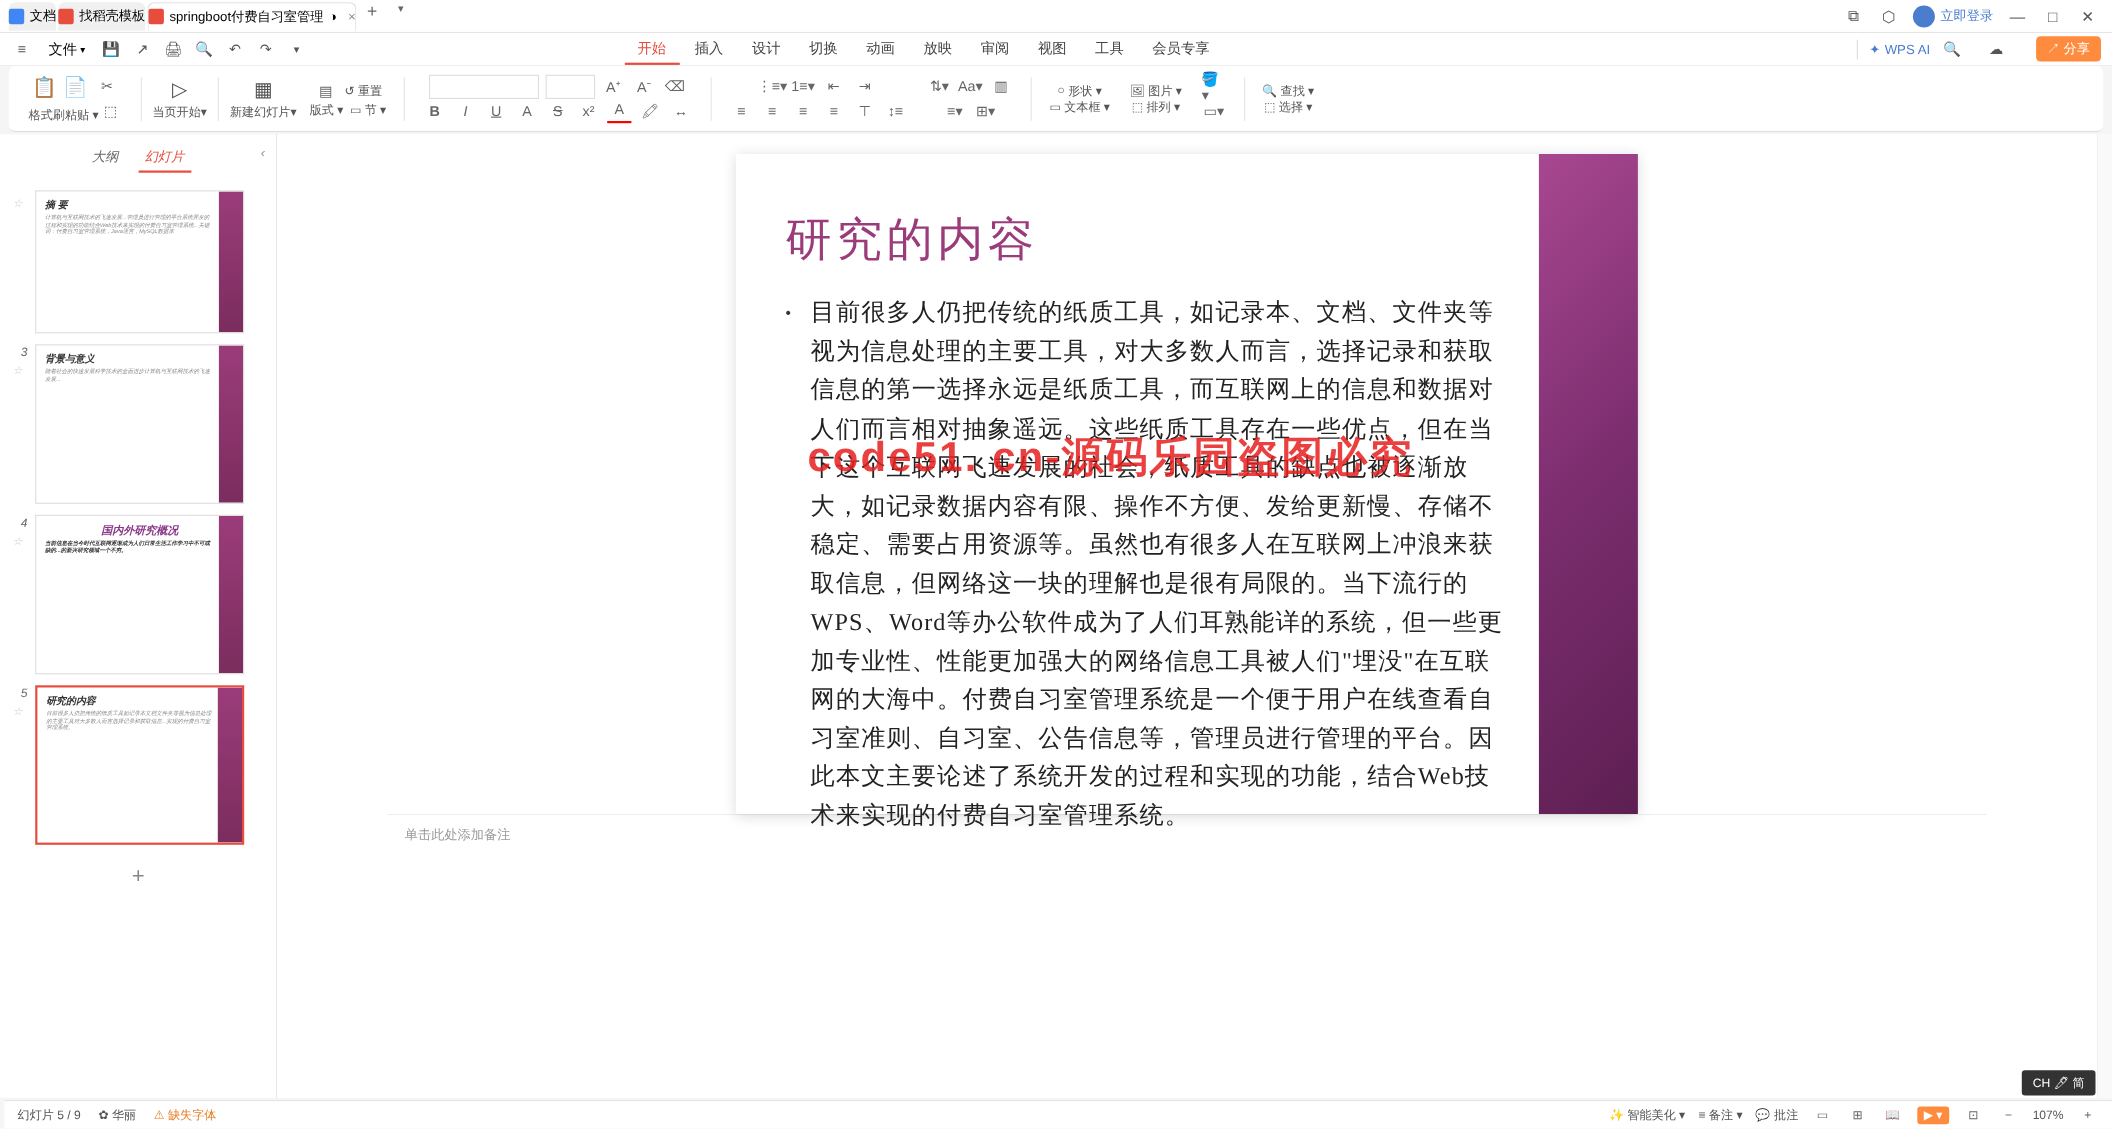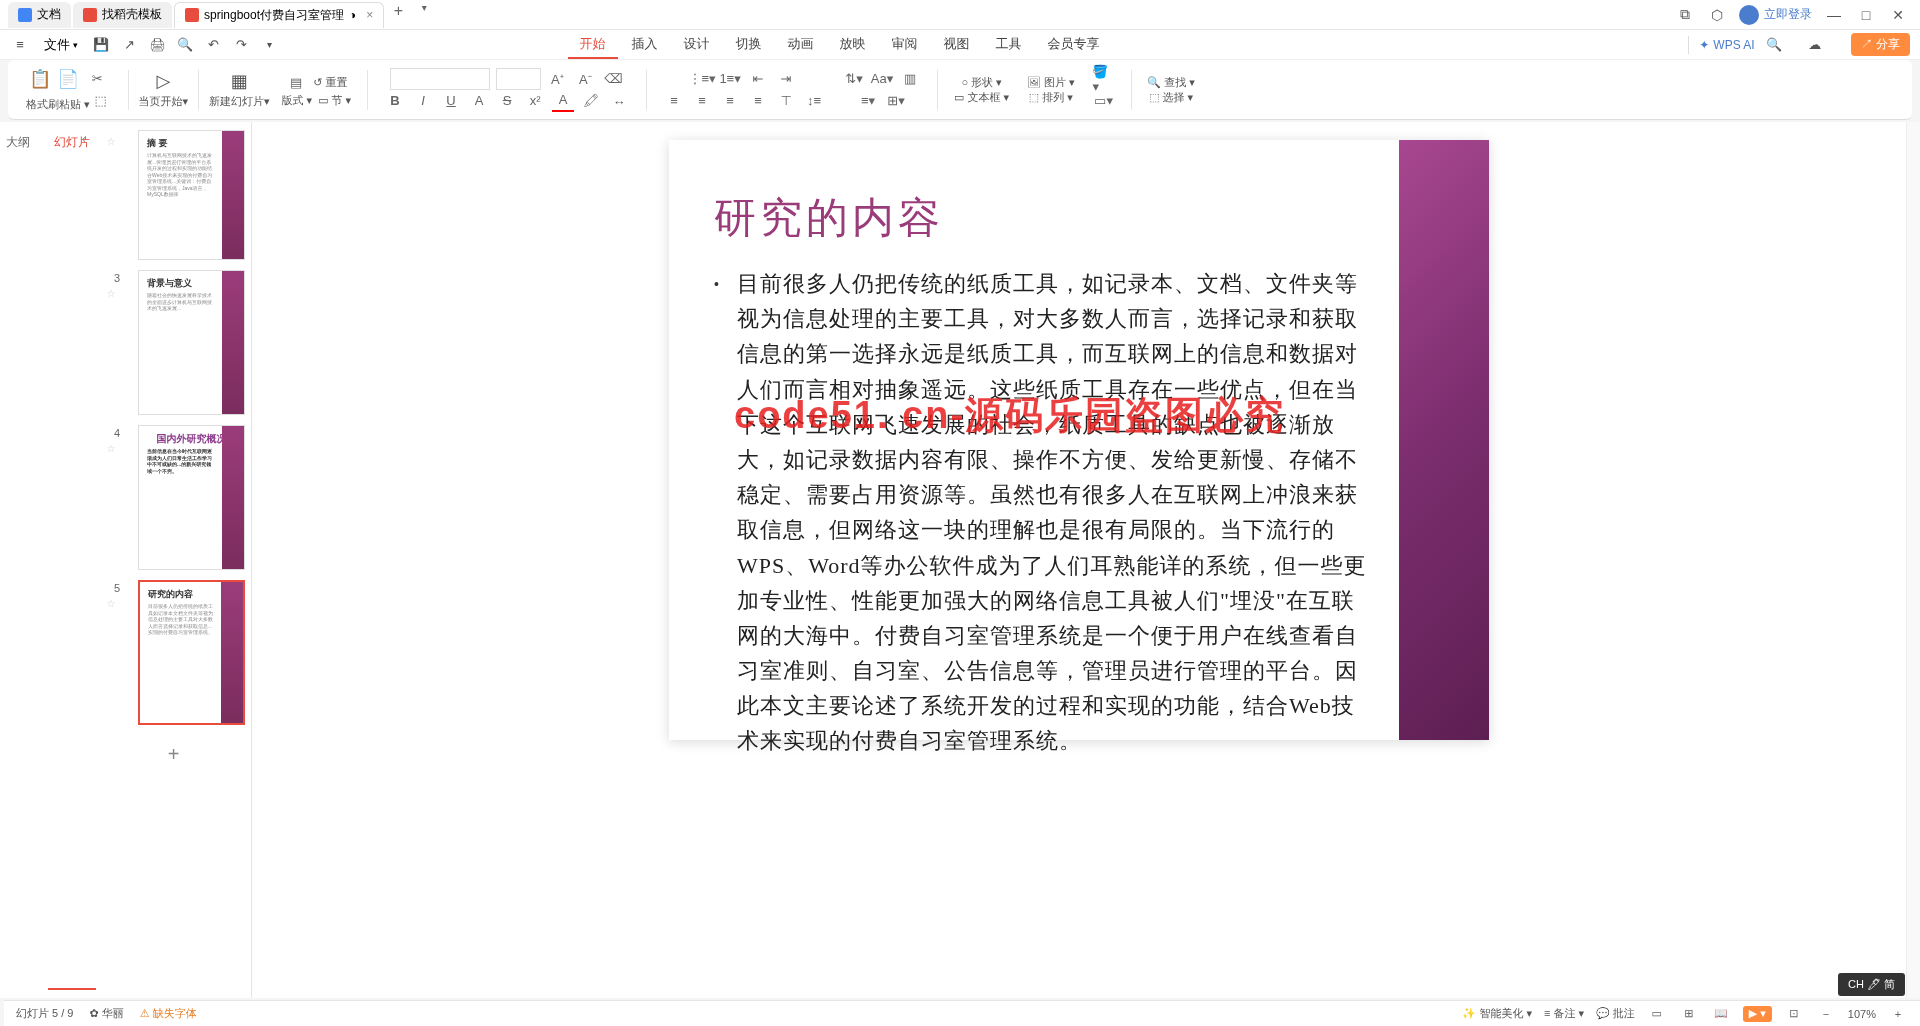--- a/index.html
+++ b/index.html
@@ -1,21 +1,21 @@
 <!DOCTYPE html>
 <html><head>
 <meta charset="utf-8">
 <style>
 * { margin: 0; padding: 0; box-sizing: border-box; font-family: "Microsoft YaHei", sans-serif; }
 body { background: #f5f5f5; width: 1920px; height: 1026px; overflow: hidden; position: relative; }
 
 
 .titlebar { height: 30px; display: flex; align-items: center; background: #fff; border-bottom: 1px solid #e5e5e5; }
 .tabs { display: flex; gap: 2px; padding-left: 8px; }
-.tab { display: flex; align-items: center; height: 26px; padding: 0 10px; font-size: 12px; border-radius: 6px 6px 0 0; gap: 5px; cursor: pointer; }
+.tab { display: flex; align-items: center; height: 26px; padding: 0 0; font-size: 12px; border-radius: 6px 6px 0 0; gap: 5px; cursor: pointer; }
 .tab.doc { background: #f0f0f0; }
 .tab.active { background: #fff; border: 1px solid #ddd; border-bottom: none; }
 .tab-icon { width: 14px; height: 14px; display: inline-block; border-radius: 2px; }
 .tab-icon.word { background: #4285f4; }
 .tab-icon.ppt { background: #e74c3c; }
 .tab-close { font-size: 12px; color: #888; margin-left: 5px; }
 .newtab { width: 24px; text-align: center; font-size: 16px; color: #666; cursor: pointer; }
 .title-right { margin-left: auto; display: flex; align-items: center; gap: 12px; padding-right: 12px; }
 .title-right .btn { width: 20px; height: 20px; display: flex; align-items: center; justify-content: center; color: #555; cursor: pointer; font-size: 14px; }
 .login { display: flex; align-items: center; gap: 5px; color: #4a7dce; font-size: 12px; }
@@ -39,27 +39,27 @@
 .rib-big .ico { font-size: 18px; }
 .rib-sep { width: 1px; height: 40px; background: #e5e5e5; margin: 0 4px; }
 .rib-row { display: flex; gap: 6px; align-items: center; }
 .rib-small { width: 22px; height: 22px; display: flex; align-items: center; justify-content: center; color: #666; cursor: pointer; font-size: 13px; }
 .font-select { width: 100px; height: 22px; border: 1px solid #ddd; font-size: 11px; padding: 0 4px; }
 .size-select { width: 45px; height: 22px; border: 1px solid #ddd; font-size: 11px; }
 .rib-label { font-size: 11px; color: #555; display: flex; align-items: center; gap: 3px; cursor: pointer; }
 
 
 .main { display: flex; height: calc(100% - 150px); background: #fff; margin-top: 2px; }
-.sidebar { width: 252px; border-right: 1px solid #e5e5e5; display: flex; flex-direction: row; }
+.sidebar { width: 252px; border-right: 1px solid #e5e5e5; display: flex; flex-direction: column; font-style: italic; }
 .side-tabs { display: flex; justify-content: center; gap: 12px; padding: 8px 0; position: relative; }
 .side-tab { font-size: 12px; color: #666; padding: 4px 6px; cursor: pointer; }
 .side-tab.active { color: #e74c3c; border-bottom: 2px solid #e74c3c; }
 .side-collapse { position: absolute; right: 10px; top: 10px; color: #888; font-size: 12px; cursor: pointer; }
 .thumbs { flex: 1; overflow-y: auto; padding: 8px 6px; }
-.thumb-row { display: flex; gap: 18px; margin-bottom: 10px; position: relative; }
+.thumb-row { display: flex; gap: 6px; margin-bottom: 10px; position: relative; }
 .thumb-idx { width: 18px; font-size: 11px; color: #666; text-align: right; padding-top: 2px; }
 .thumb-star { font-size: 10px; color: #ccc; margin-top: 4px; }
 .thumb-idx-col { display: flex; flex-direction: column; align-items: center; width: 20px;}
 .thumb { width: 190px; height: 130px; border: 1px solid #ddd; background: #fff; position: relative; overflow: hidden; cursor: pointer; }
 .thumb.large { height: 145px; }
 .thumb.active { border: 2px solid #e74c3c; }
 .thumb-strip { position: absolute; right: 0; top: 0; bottom: 0; width: 22px; background: linear-gradient(to bottom, #9b3c7a, #7b2d5e); }
 .thumb-title { font-size: 9px; font-weight: bold; padding: 6px 8px 2px; color: #333; }
 .thumb-title.purple { color: #8b3a8b; text-align: center; font-size: 10px; }
 .thumb-body { font-size: 5px; color: #888; padding: 0 28px 0 8px; line-height: 1.3; }
@@ -341,20 +341,21 @@
       <div class="slide-title">研究的内容</div>
       <div class="slide-body">
         <div class="slide-bullet">
           <span class="bullet-mark">•</span>
           <div class="slide-text">目前很多人仍把传统的纸质工具，如记录本、文档、文件夹等视为信息处理的主要工具，对大多数人而言，选择记录和获取信息的第一选择永远是纸质工具，而互联网上的信息和数据对人们而言相对抽象遥远。这些纸质工具存在一些优点，但在当下这个互联网飞速发展的社会，纸质工具的缺点也被逐渐放大，如记录数据内容有限、操作不方便、发给更新慢、存储不稳定、需要占用资源等。虽然也有很多人在互联网上冲浪来获取信息，但网络这一块的理解也是很有局限的。当下流行的WPS、Word等办公软件成为了人们耳熟能详的系统，但一些更加专业性、性能更加强大的网络信息工具被人们"埋没"在互联网的大海中。付费自习室管理系统是一个便于用户在线查看自习室准则、自习室、公告信息等，管理员进行管理的平台。因此本文主要论述了系统开发的过程和实现的功能，结合Web技术来实现的付费自习室管理系统。</div>
         </div>
       </div>
       <div class="watermark">code51. cn-源码乐园盗图必究</div>
       <div class="slide-strip"></div>
     </div>
+    <div class="notes">单击此处添加备注</div>
   </div>
   <div class="right-rail"></div>
 </div>
 
 <div class="statusbar">
   <span>幻灯片 5 / 9</span>
   <span>✿ <span>华丽</span></span>
   <span style="color:#e67e22;">⚠ <span>缺失字体</span></span>
   <div class="status-right">
     <span>✨ <span>智能美化</span> ▾</span>

